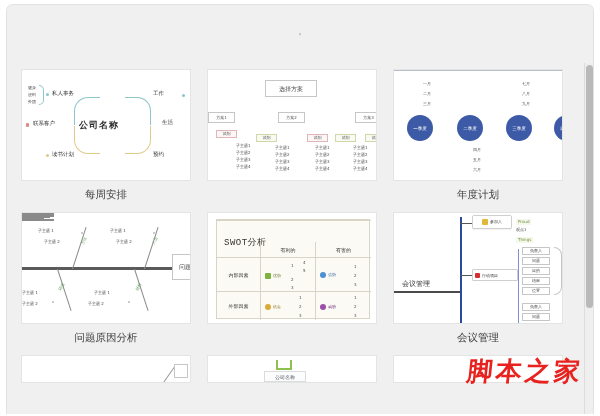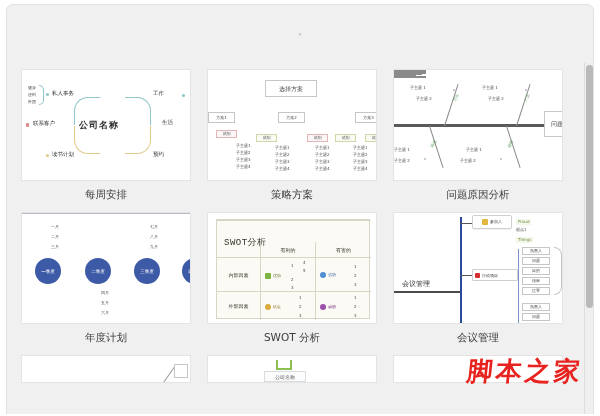--- a/index.html
+++ b/index.html
@@ -293,21 +293,58 @@
           <div class="n" style="left:107px;top:83px;">子主题2</div>
           <div class="n" style="left:107px;top:90px;">子主题3</div>
           <div class="n" style="left:107px;top:97px;">子主题4</div>
 
           <div class="n" style="left:145px;top:76px;">子主题1</div>
           <div class="n" style="left:145px;top:83px;">子主题2</div>
           <div class="n" style="left:145px;top:90px;">子主题3</div>
           <div class="n" style="left:145px;top:97px;">子主题4</div>
 
         </div>
-        <div class="caption">策略方案</div>
+      </div>
+
+      <div class="card">
+        <div class="thumb">
+          <div class="hln" style="left:0;top:58px;width:170px;background:#b9bcc9;"></div>
+
+          <div class="vln" style="left:26px;top:22px;height:22px;"></div>
+          <div class="n" style="left:29px;top:12px;">一月</div>
+          <div class="n" style="left:29px;top:22px;">二月</div>
+          <div class="n" style="left:29px;top:32px;">三月</div>
+          <div class="hln" style="left:26px;top:19px;width:20px;"></div>
+          <div class="hln" style="left:26px;top:29px;width:20px;"></div>
+          <div class="hln" style="left:26px;top:39px;width:20px;"></div>
+          <div class="vln" style="left:26px;top:39px;height:6px;"></div>
+
+          <div class="vln" style="left:125px;top:22px;height:22px;"></div>
+          <div class="n" style="left:128px;top:12px;">七月</div>
+          <div class="n" style="left:128px;top:22px;">八月</div>
+          <div class="n" style="left:128px;top:32px;">九月</div>
+          <div class="hln" style="left:125px;top:19px;width:20px;"></div>
+          <div class="hln" style="left:125px;top:29px;width:20px;"></div>
+          <div class="hln" style="left:125px;top:39px;width:20px;"></div>
+          <div class="vln" style="left:125px;top:39px;height:6px;"></div>
+
+          <div class="vln" style="left:76px;top:72px;height:14px;"></div>
+          <div class="n" style="left:79px;top:78px;">四月</div>
+          <div class="n" style="left:79px;top:88px;">五月</div>
+          <div class="n" style="left:79px;top:98px;">六月</div>
+          <div class="hln" style="left:76px;top:85px;width:20px;"></div>
+          <div class="hln" style="left:76px;top:95px;width:20px;"></div>
+          <div class="hln" style="left:76px;top:105px;width:20px;"></div>
+
+          <div class="tl-circle" style="left:13px;top:45px;">一季度</div>
+          <div class="tl-circle" style="left:63px;top:45px;">二季度</div>
+          <div class="tl-circle" style="left:112px;top:45px;">三季度</div>
+          <div class="tl-circle" style="left:160px;top:45px;">四季度</div>
+        </div>
+        <div class="caption">年度计划</div>
       </div>
 
       <div class="card">
         <div class="thumb">
           <div style="position:absolute;left:0;top:54px;width:152px;height:3px;background:#5a5a5a;"></div>
           <div class="box" style="left:150px;top:41px;width:26px;height:26px;font-size:6px;">问题</div>
 
           <div style="position:absolute;left:50px;top:12px;width:1px;height:44px;background:#8a8a8a;
                       transform:rotate(18deg);transform-origin:bottom;"></div>
           <div class="n" style="left:58px;top:26px;color:#5a9b5a;transform:rotate(-60deg);">方法</div>
@@ -338,58 +375,20 @@
           <div style="position:absolute;left:112px;top:56px;width:1px;height:44px;background:#8a8a8a;
                       transform:rotate(-18deg);transform-origin:top;"></div>
           <div class="n" style="left:113px;top:72px;color:#5a9b5a;transform:rotate(-60deg);">材料</div>
           <div class="n" style="left:72px;top:78px;">子主题 1</div>
           <div class="hln" style="left:70px;top:84px;width:32px;background:#8a8a8a;"></div>
           <div class="n" style="left:66px;top:89px;">子主题 2</div>
           <div class="hln" style="left:64px;top:95px;width:32px;background:#8a8a8a;"></div>
           <div class="dot" style="left:106px;top:88px;width:2px;height:2px;background:#bbb;"></div>
         </div>
         <div class="caption">问题原因分析</div>
-      </div>
-
-      <div class="card">
-        <div class="thumb">
-          <div class="hln" style="left:0;top:58px;width:170px;background:#b9bcc9;"></div>
-
-          <div class="vln" style="left:26px;top:22px;height:22px;"></div>
-          <div class="n" style="left:29px;top:12px;">一月</div>
-          <div class="n" style="left:29px;top:22px;">二月</div>
-          <div class="n" style="left:29px;top:32px;">三月</div>
-          <div class="hln" style="left:26px;top:19px;width:20px;"></div>
-          <div class="hln" style="left:26px;top:29px;width:20px;"></div>
-          <div class="hln" style="left:26px;top:39px;width:20px;"></div>
-          <div class="vln" style="left:26px;top:39px;height:6px;"></div>
-
-          <div class="vln" style="left:125px;top:22px;height:22px;"></div>
-          <div class="n" style="left:128px;top:12px;">七月</div>
-          <div class="n" style="left:128px;top:22px;">八月</div>
-          <div class="n" style="left:128px;top:32px;">九月</div>
-          <div class="hln" style="left:125px;top:19px;width:20px;"></div>
-          <div class="hln" style="left:125px;top:29px;width:20px;"></div>
-          <div class="hln" style="left:125px;top:39px;width:20px;"></div>
-          <div class="vln" style="left:125px;top:39px;height:6px;"></div>
-
-          <div class="vln" style="left:76px;top:72px;height:14px;"></div>
-          <div class="n" style="left:79px;top:78px;">四月</div>
-          <div class="n" style="left:79px;top:88px;">五月</div>
-          <div class="n" style="left:79px;top:98px;">六月</div>
-          <div class="hln" style="left:76px;top:85px;width:20px;"></div>
-          <div class="hln" style="left:76px;top:95px;width:20px;"></div>
-          <div class="hln" style="left:76px;top:105px;width:20px;"></div>
-
-          <div class="tl-circle" style="left:13px;top:45px;">一季度</div>
-          <div class="tl-circle" style="left:63px;top:45px;">二季度</div>
-          <div class="tl-circle" style="left:112px;top:45px;">三季度</div>
-          <div class="tl-circle" style="left:160px;top:45px;">四季度</div>
-        </div>
-        <div class="caption">年度计划</div>
       </div>
 
       <div class="card">
         <div class="thumb">
           <div class="swot">
             <div class="swot-title">SWOT分析</div>
             <div class="hln" style="left:0;top:22px;width:154px;background:#d8d5c4;"></div>
 
             <div class="swot-cell" style="left:0;top:22px;width:44px;height:16px;"></div>
             <div class="swot-cell" style="left:44px;top:22px;width:55px;height:16px;">有利的</div>
@@ -427,21 +426,20 @@
             <div class="swot-cell" style="left:99px;top:72px;width:55px;height:28px;border-right:none;border-bottom:none;">
               <div class="dot" style="left:4px;top:12px;width:6px;height:6px;background:#9c4fa8;border-radius:50%;"></div>
               <div class="n" style="left:12px;top:13px;color:#74357e;">威胁</div>
               <div class="n" style="left:38px;top:4px;">1</div>
               <div class="n" style="left:38px;top:13px;">2</div>
               <div class="n" style="left:38px;top:22px;">3</div>
               <div class="vln" style="left:35px;top:4px;height:20px;"></div>
             </div>
           </div>
         </div>
-        <div class="caption">SWOT 分析</div>
       </div>
 
       <div class="card">
         <div class="thumb">
           <div class="mt-spine" style="left:66px;top:4px;width:2px;height:108px;"></div>
           <div style="position:absolute;left:0;top:78px;width:66px;height:2px;background:#4a4a4a;"></div>
           <div style="position:absolute;left:8px;top:66px;font-size:7px;color:#333;">会议管理</div>
 
           <div style="position:absolute;left:66px;top:10px;width:12px;height:1px;background:#555;"></div>
           <div class="box" style="left:78px;top:2px;width:40px;height:14px;border-radius:2px;

